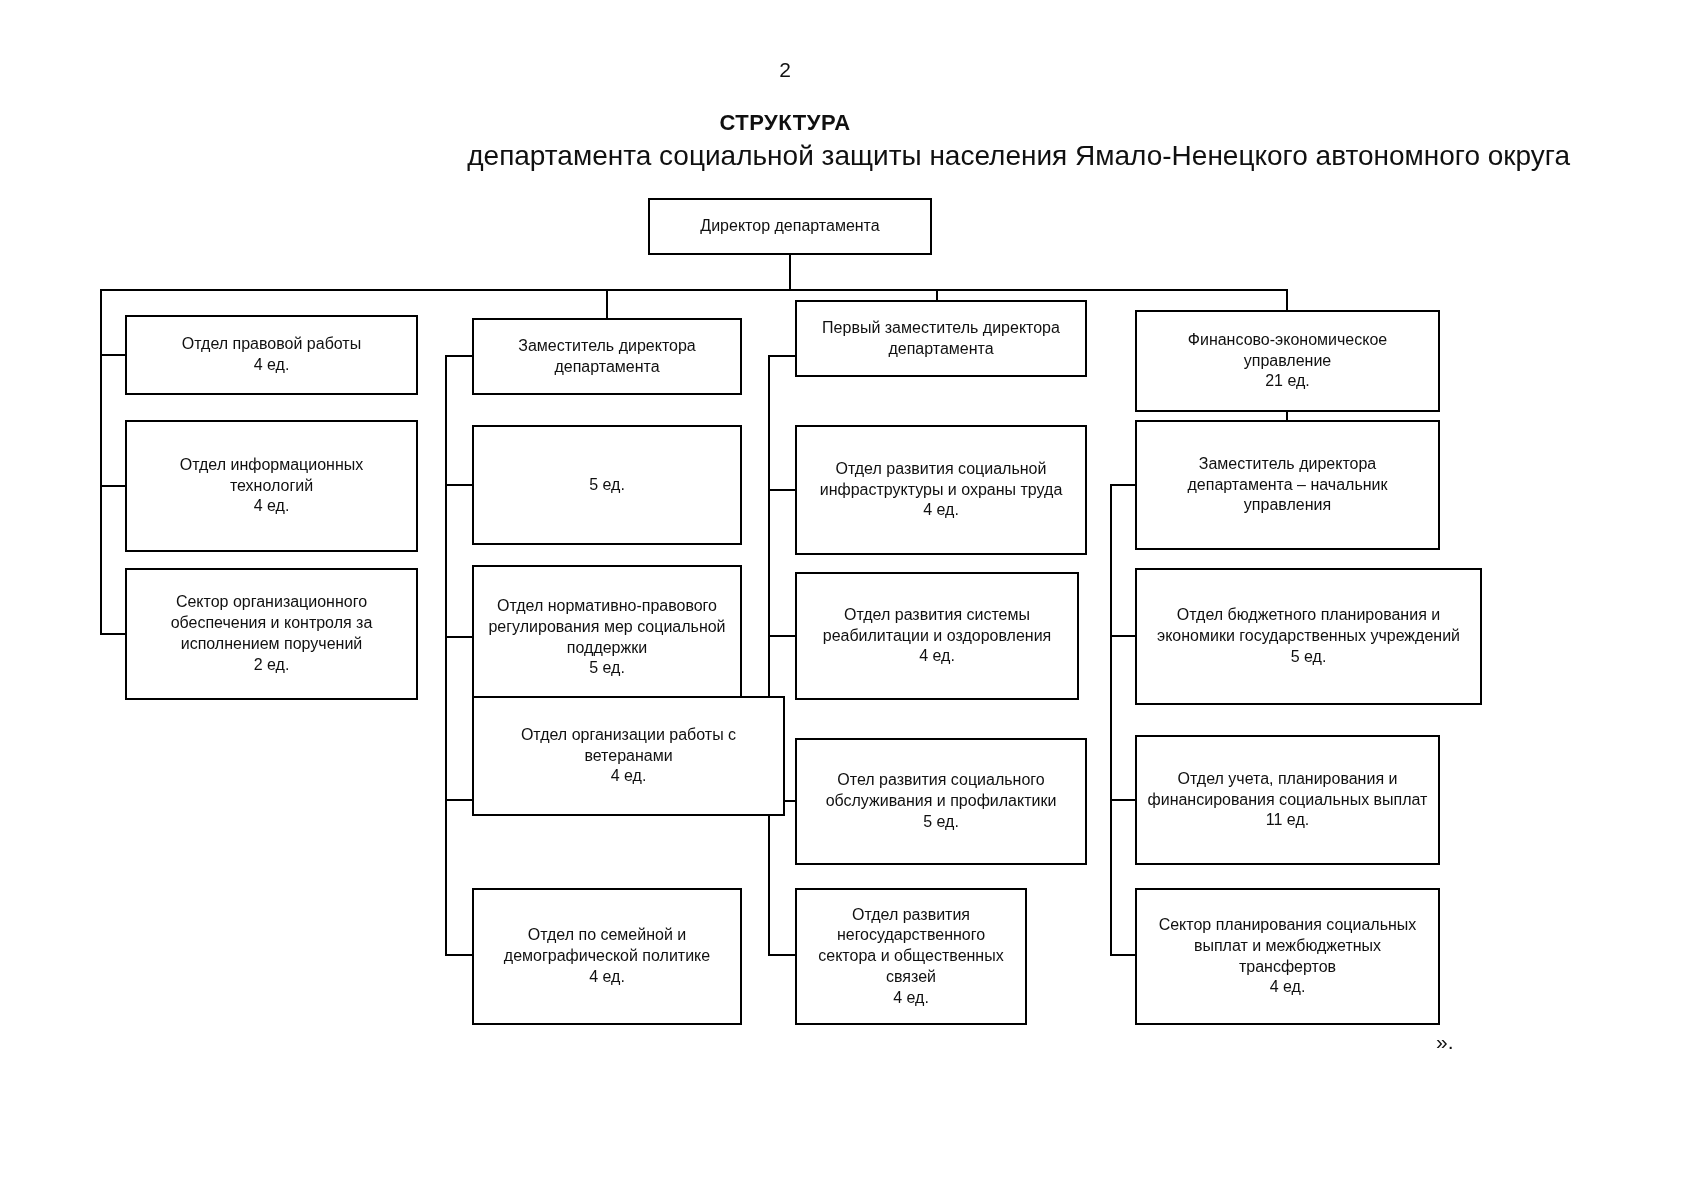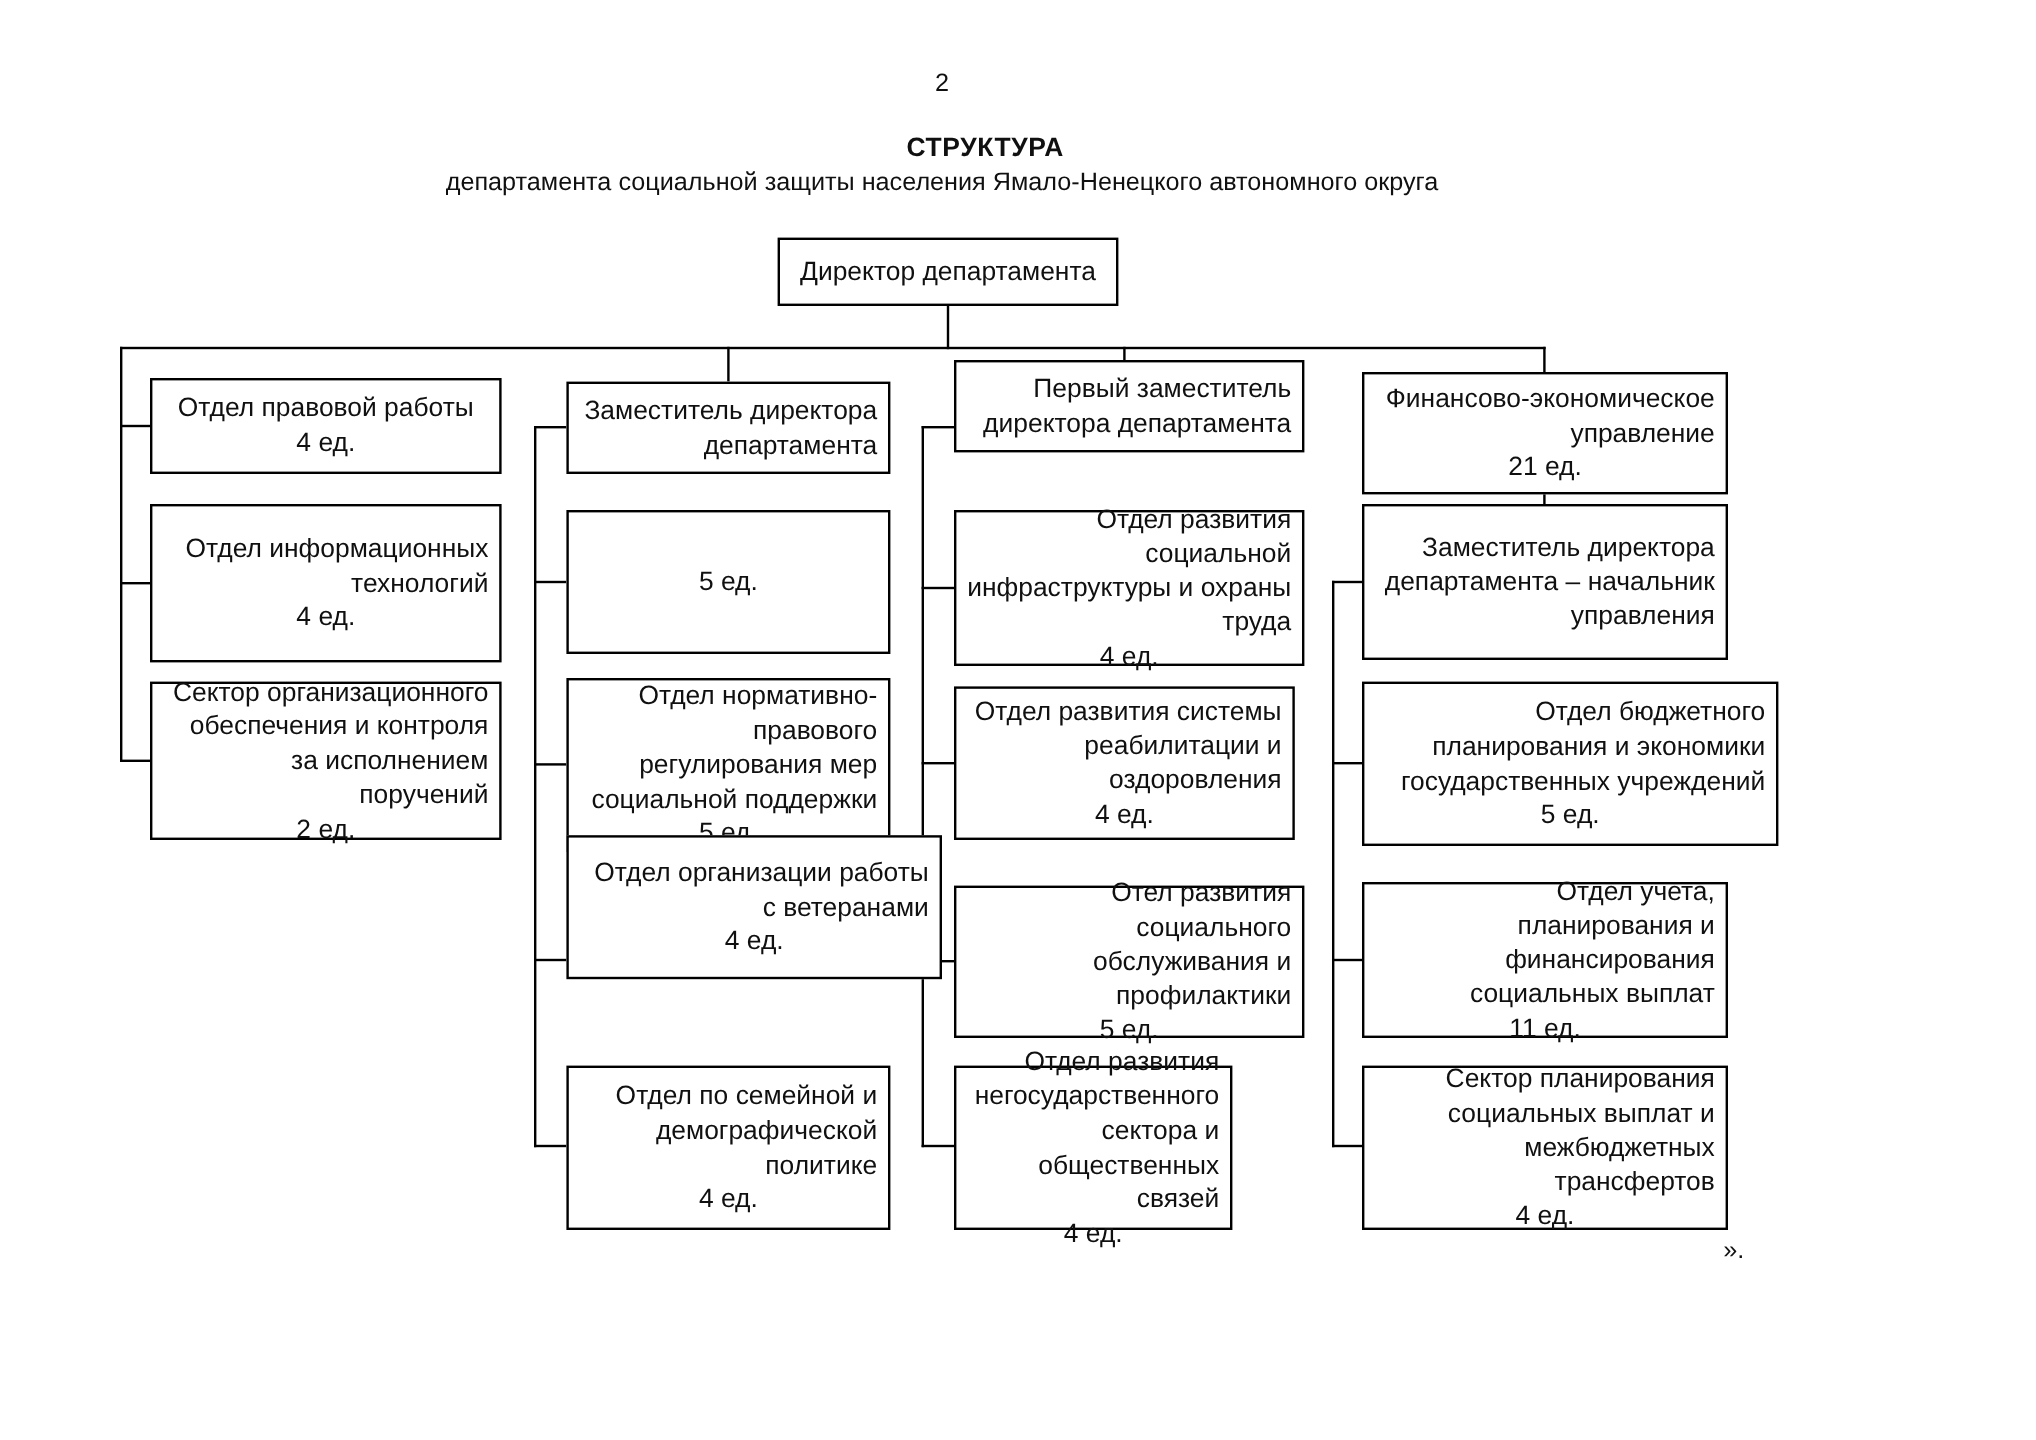--- a/index.html
+++ b/index.html
@@ -16,33 +16,33 @@
     color: #101010;
     overflow: hidden;
   }
   .centered-band {
     position: absolute;
     left: 0;
     width: 1570px;
     text-align: center;
   }
   .page-number   { top: 58px;  font-size: 21px; }
-  .doc-title     { top: 110px; font-size: 22px; font-weight: bold; letter-spacing: 0.5px; padding-left: 36px; }
-  .doc-subtitle  { top: 140px; font-size: 21px; }
+  .doc-title     { top: 110px; font-size: 22px; font-weight: bold; letter-spacing: 0.5px; }
+  .doc-subtitle  { top: 140px; font-size: 28px; text-align: right; }
   .box {
     position: absolute;
     box-sizing: border-box;
     border: 2px solid #000;
     background: #fff;
     display: flex;
     flex-direction: column;
     align-items: center;
     justify-content: center;
-    text-align: right;
-    font-size: 22px;
+    text-align: center;
+    font-size: 16px;
     line-height: 1.3;
     padding: 4px 9px;
   }
   .line  { position: absolute; background: #000; }
   .hline { height: 2px; }
   .vline { width: 2px; }
   .trailing-mark {
     position: absolute;
     left: 1436px;
     top: 1030px;

